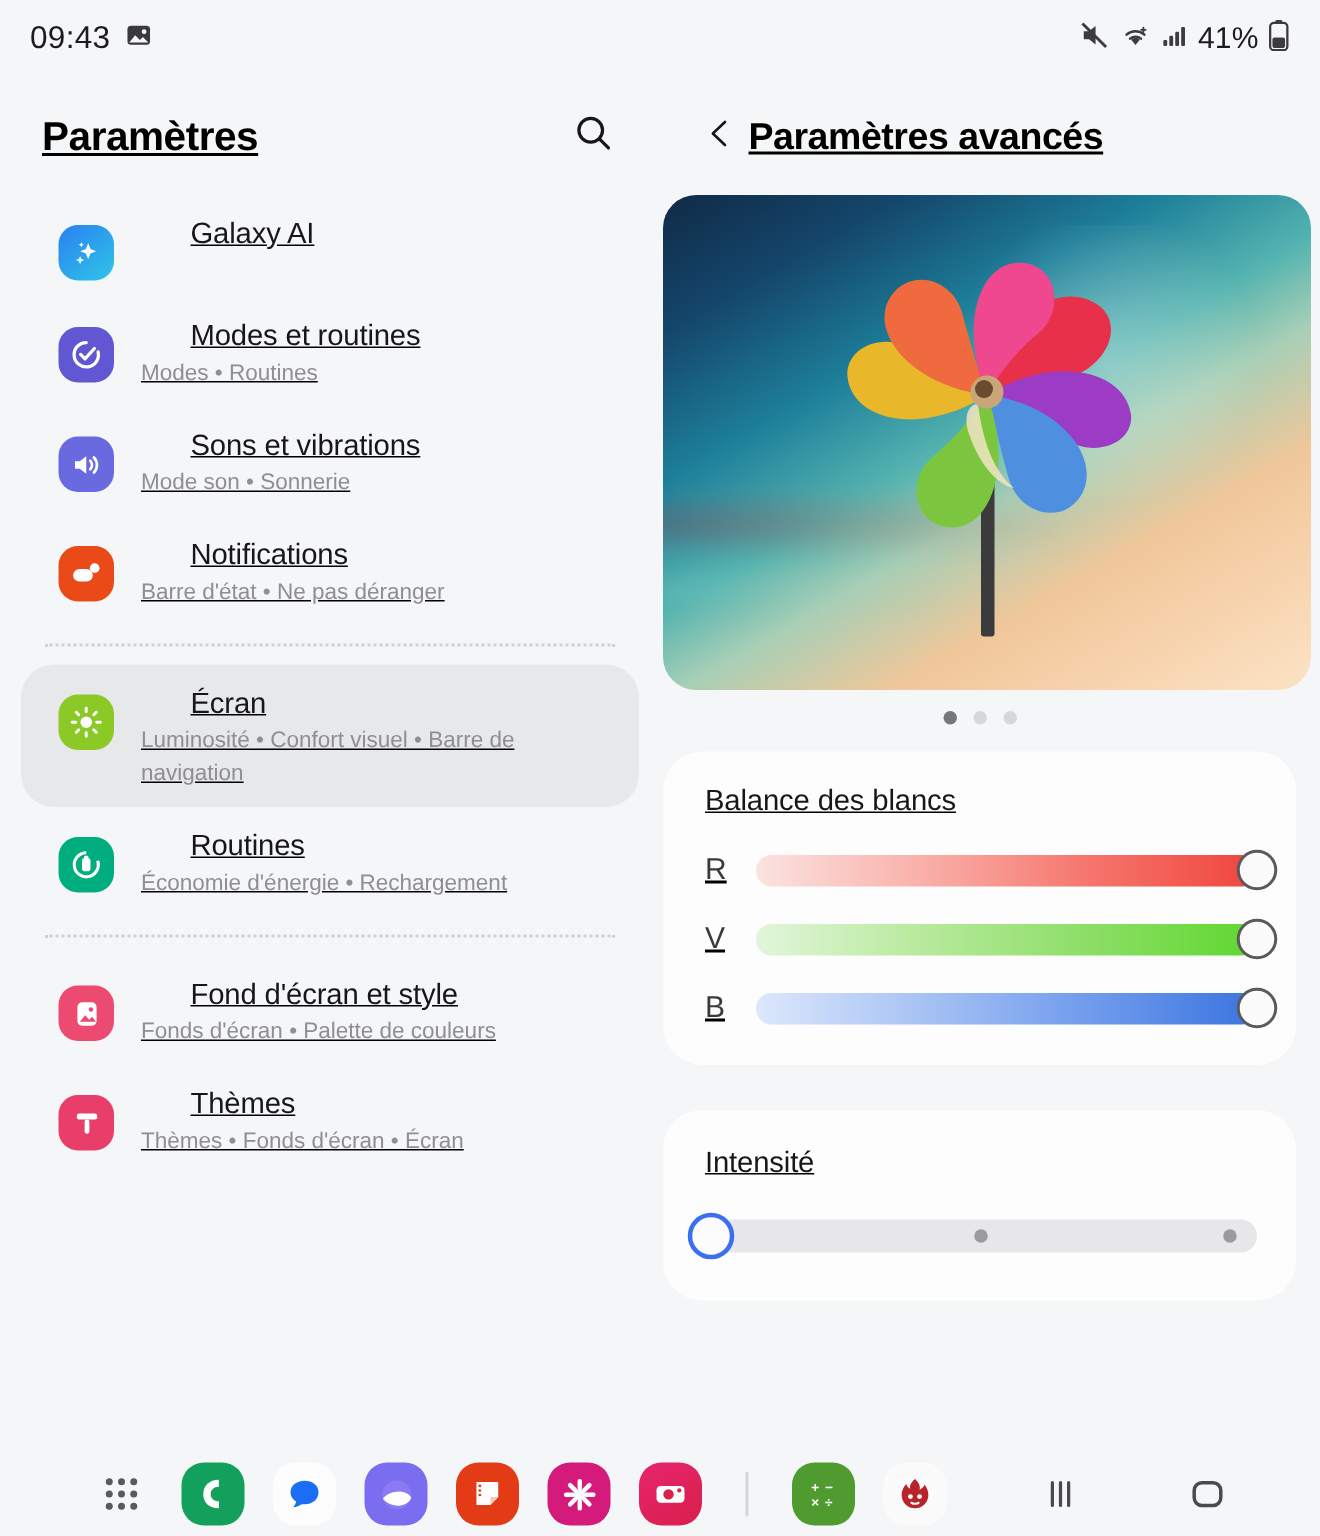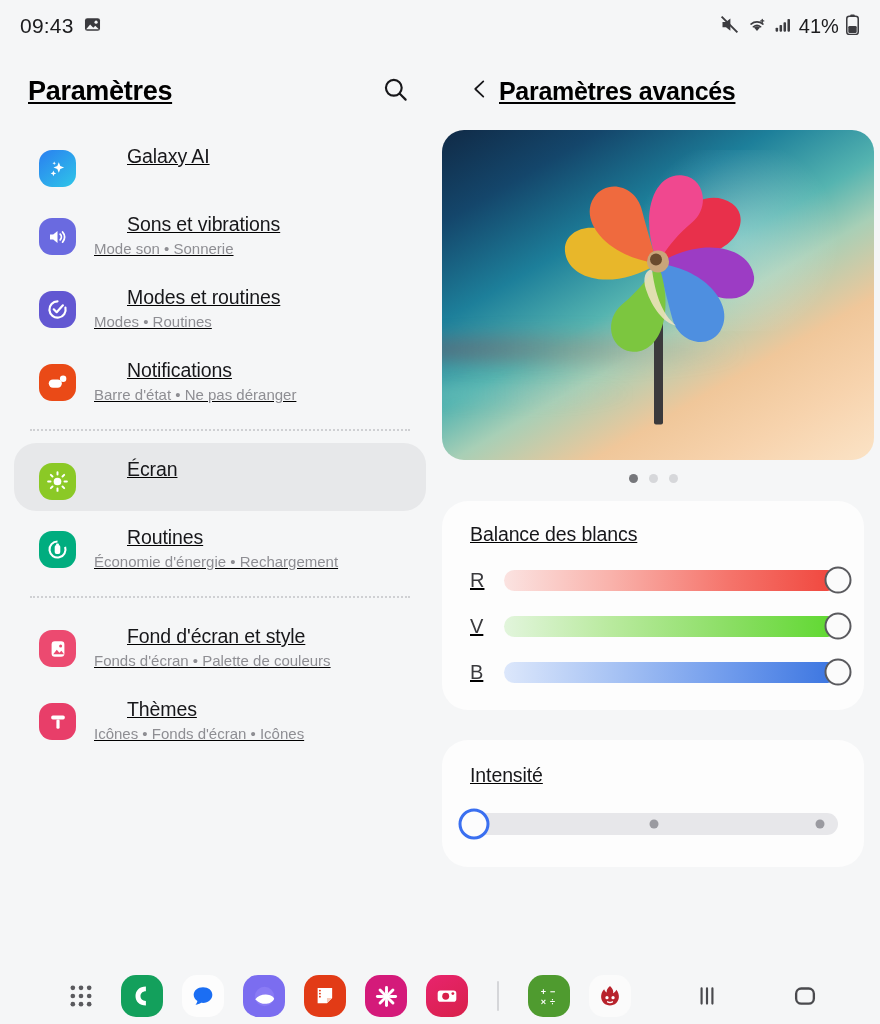--- a/index.html
+++ b/index.html
@@ -212,42 +212,42 @@
                 <path d="M7.4 13.6l.8 2 2 .8-2 .8-.8 2-.8-2-2-.8 2-.8z" fill="#fff"></path>
                 <path d="M8.2 4.4l.5 1.3 1.3.5-1.3.5-.5 1.3-.5-1.3-1.3-.5 1.3-.5z" fill="#fff"></path>
               </svg>
           </div>
           <div class="row-text">
             <div class="row-title">Galaxy AI</div>
           </div>
         </div>
 
         <div class="setting-row">
+          <div class="row-icon" style="background:#6257d2;">
+            <svg width="25" height="25" viewBox="0 0 24 24">
+                <path d="M12 4.2a7.8 7.8 0 107.6 6" fill="none" stroke="#fff" stroke-width="2.1" stroke-linecap="round"></path>
+                <path d="M8.4 11.8l2.8 2.8 6-6.6" fill="none" stroke="#fff" stroke-width="2.1" stroke-linecap="round" stroke-linejoin="round"></path>
+              </svg>
+          </div>
+          <div class="row-text">
+            <div class="row-title">Modes et routines</div>
+            <div class="row-sub">Modes  •  Routines</div>
+          </div>
+        </div>
+
+        <div class="setting-row">
           <div class="row-icon" style="background:#6a6ae0;">
             <svg width="24" height="24" viewBox="0 0 24 24">
                 <path d="M4 9.5v5h3.2l4.3 3.4V6.1L7.2 9.5H4z" fill="#fff"></path>
                 <path d="M14.2 9.2a4 4 0 010 5.6M16.6 7a7.2 7.2 0 010 10" fill="none" stroke="#fff" stroke-width="1.8" stroke-linecap="round"></path>
               </svg>
           </div>
           <div class="row-text">
             <div class="row-title">Sons et vibrations</div>
             <div class="row-sub">Mode son  •  Sonnerie</div>
-          </div>
-        </div>
-
-        <div class="setting-row">
-          <div class="row-icon" style="background:#6257d2;">
-            <svg width="25" height="25" viewBox="0 0 24 24">
-                <path d="M12 4.2a7.8 7.8 0 107.6 6" fill="none" stroke="#fff" stroke-width="2.1" stroke-linecap="round"></path>
-                <path d="M8.4 11.8l2.8 2.8 6-6.6" fill="none" stroke="#fff" stroke-width="2.1" stroke-linecap="round" stroke-linejoin="round"></path>
-              </svg>
-          </div>
-          <div class="row-text">
-            <div class="row-title">Modes et routines</div>
-            <div class="row-sub">Modes  •  Routines</div>
           </div>
         </div>
 
         <div class="setting-row">
           <div class="row-icon" style="background:#ea4a17;">
             <svg width="25" height="25" viewBox="0 0 24 24">
                 <rect x="3.6" y="9" width="12.6" height="8" rx="4" fill="#fff"></rect>
                 <circle cx="17.4" cy="8.4" r="3.1" fill="#fff"></circle>
               </svg>
           </div>
@@ -263,20 +263,21 @@
           <div class="row-icon" style="background:#8bc926;">
             <svg width="25" height="25" viewBox="0 0 24 24">
                 <circle cx="12" cy="12" r="3.7" fill="#fff"></circle>
                 <g stroke="#fff" stroke-width="1.9" stroke-linecap="round">
                   <path d="M12 3v2.3M12 18.7V21M3 12h2.3M18.7 12H21M5.6 5.6l1.6 1.6M16.8 16.8l1.6 1.6M18.4 5.6l-1.6 1.6M7.2 16.8l-1.6 1.6"></path>
                 </g>
               </svg>
           </div>
           <div class="row-text">
             <div class="row-title">Écran</div>
+            <div class="row-sub">Luminosité  •  Confort visuel  •  Barre de navigation</div>
           </div>
         </div>
 
         <div class="setting-row">
           <div class="row-icon" style="background:#00ad7f;">
             <svg width="25" height="25" viewBox="0 0 24 24">
                 <path d="M12 4.3a7.7 7.7 0 107.3 5.2" fill="none" stroke="#fff" stroke-width="2"></path>
                 <rect x="9.3" y="7.6" width="5.4" height="8.6" rx="1.8" fill="#fff"></rect>
                 <rect x="10.6" y="6.2" width="2.8" height="1.8" rx=".8" fill="#fff"></rect>
               </svg>
@@ -305,21 +306,21 @@
 
         <div class="setting-row">
           <div class="row-icon" style="background:#e83e69;">
             <svg width="24" height="24" viewBox="0 0 24 24">
                 <rect x="5.2" y="5.4" width="13.6" height="4" rx="1.6" fill="#fff"></rect>
                 <rect x="10.4" y="9.4" width="3.2" height="9.4" rx="1.4" fill="#fff"></rect>
               </svg>
           </div>
           <div class="row-text">
             <div class="row-title">Thèmes</div>
-            <div class="row-sub">Icônes  •  Fonds d'écran  •  Icônes</div>
+            <div class="row-sub">Thèmes  •  Fonds d'écran  •  Écran</div>
           </div>
         </div>
 
       </div>
     </div>
 
     <div id="right-pane">
       <div id="right-header">
         <div id="back-btn">
           <span>

